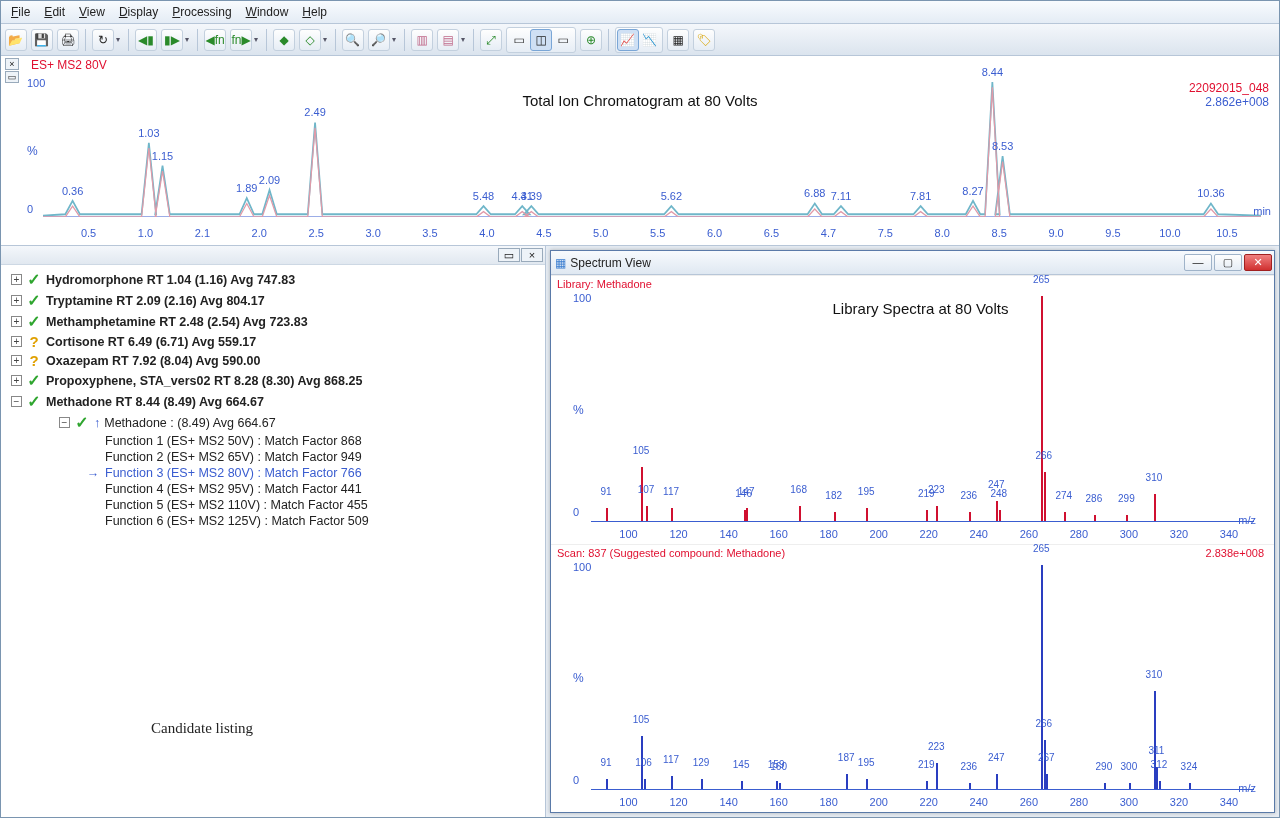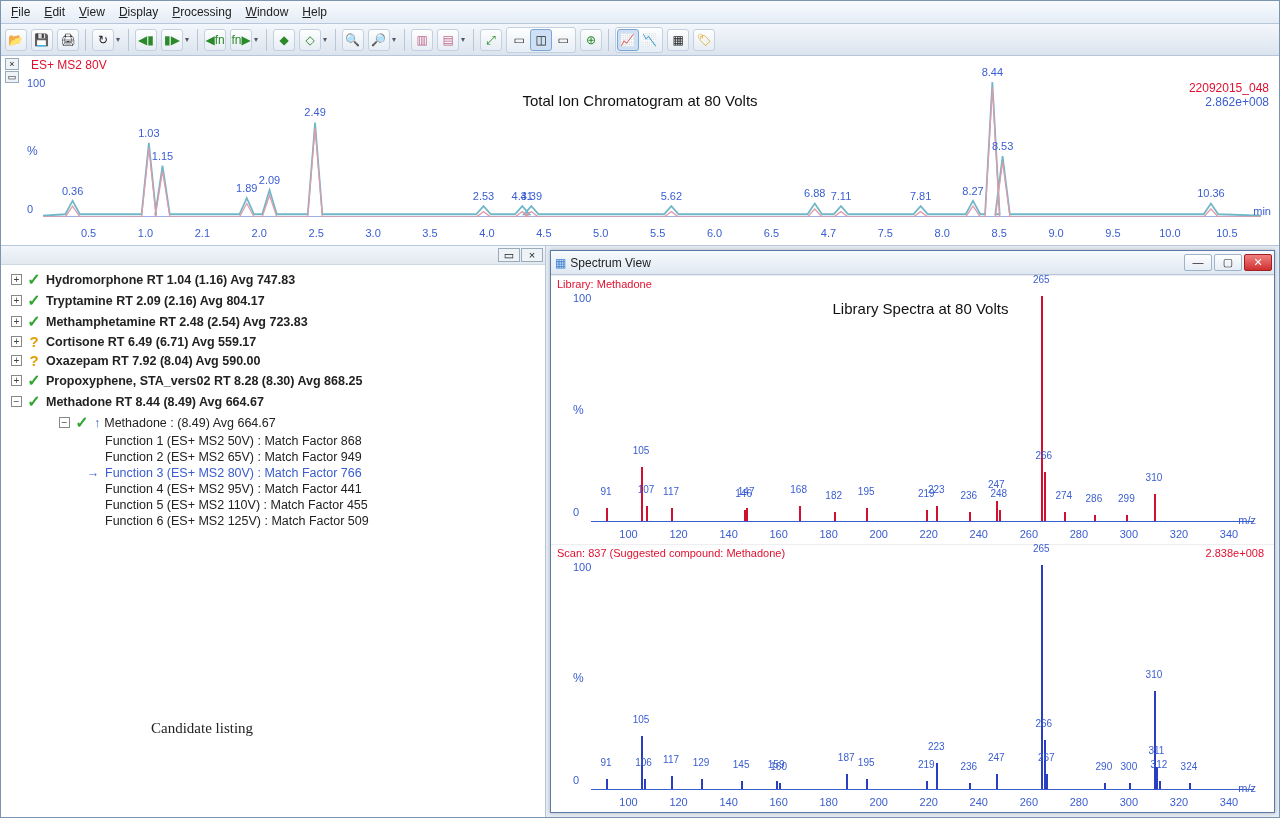--- a/index.html
+++ b/index.html
@@ -166,21 +166,21 @@
         <line x1="0" y1="100" x2="1000" y2="100" stroke="#3a5dd0" stroke-width="0.8"></line>
         <polyline id="chrom-line" fill="none" stroke="#6fb6c9" stroke-width="1.4" points="0,99 18.299065420560748,98 24.299065420560748,88 30.299065420560748,98 80.91588785046729,98 86.91588785046729,45 92.91588785046729,98 92.1308411214953,98 98.1308411214953,62 104.1308411214953,98 161.2897196261682,98 167.2897196261682,86 173.2897196261682,98 179.9813084112149,98 185.9813084112149,80 191.9813084112149,98 217.3644859813084,98 223.3644859813084,30 229.3644859813084,98 355.6822429906542,98 361.6822429906542,92 367.6822429906542,98 387.45794392523356,98 393.45794392523356,92 399.45794392523356,98 394.93457943925233,98 400.93457943925233,92 406.93457943925233,98 509.8878504672897,98 515.8878504672897,92 521.8878504672897,98 627.644859813084,98 633.644859813084,90 639.644859813084,98 649.1401869158879,98 655.1401869158879,92 661.1401869158879,98 714.5607476635514,98 720.5607476635514,92 726.5607476635514,98 757.5514018691588,98 763.5514018691588,88 769.5514018691588,98 773.4392523364485,98 779.4392523364485,0 785.4392523364485,98 781.8504672897195,98 787.8504672897195,55 793.8504672897195,98 952.8785046728971,98 958.8785046728971,90 964.8785046728971,98 1000,99"></polyline>
         <polyline id="chrom-line2" fill="none" stroke="#e09aa8" stroke-width="1" points="0,100 18.299065420560748,100 24.299065420560748,92 30.299065420560748,100 80.91588785046729,100 86.91588785046729,49 92.91588785046729,100 92.1308411214953,100 98.1308411214953,66 104.1308411214953,100 161.2897196261682,100 167.2897196261682,90 173.2897196261682,100 179.9813084112149,100 185.9813084112149,84 191.9813084112149,100 217.3644859813084,100 223.3644859813084,34 229.3644859813084,100 355.6822429906542,100 361.6822429906542,96 367.6822429906542,100 387.45794392523356,100 393.45794392523356,96 399.45794392523356,100 394.93457943925233,100 400.93457943925233,96 406.93457943925233,100 509.8878504672897,100 515.8878504672897,96 521.8878504672897,100 627.644859813084,100 633.644859813084,94 639.644859813084,100 649.1401869158879,100 655.1401869158879,96 661.1401869158879,100 714.5607476635514,100 720.5607476635514,96 726.5607476635514,100 757.5514018691588,100 763.5514018691588,92 769.5514018691588,100 773.4392523364485,100 779.4392523364485,4 785.4392523364485,100 781.8504672897195,100 787.8504672897195,59 793.8504672897195,100 952.8785046728971,100 958.8785046728971,94 964.8785046728971,100 1000,100"></polyline>
       </svg>
     <div class="peak-lbl" style="left: 2.42991%; bottom: 15%;">0.36</div>
         <div class="peak-lbl" style="left: 8.69159%; bottom: 58%;">1.03</div>
         <div class="peak-lbl" style="left: 9.81308%; bottom: 41%;">1.15</div>
         <div class="peak-lbl" style="left: 16.729%; bottom: 17%;">1.89</div>
         <div class="peak-lbl" style="left: 18.5981%; bottom: 23%;">2.09</div>
         <div class="peak-lbl" style="left: 22.3364%; bottom: 73%;">2.49</div>
-        <div class="peak-lbl" style="left: 36.1682%; bottom: 11%;">2.53</div>
+        <div class="peak-lbl" style="left: 36.1682%; bottom: 11%;">5.48</div>
         <div class="peak-lbl" style="left: 39.3458%; bottom: 11%;">4.31</div>
         <div class="peak-lbl" style="left: 40.0935%; bottom: 11%;">4.39</div>
         <div class="peak-lbl" style="left: 51.5888%; bottom: 11%;">5.62</div>
         <div class="peak-lbl" style="left: 63.3645%; bottom: 13%;">6.88</div>
         <div class="peak-lbl" style="left: 65.514%; bottom: 11%;">7.11</div>
         <div class="peak-lbl" style="left: 72.0561%; bottom: 11%;">7.81</div>
         <div class="peak-lbl" style="left: 76.3551%; bottom: 15%;">8.27</div>
         <div class="peak-lbl" style="left: 77.9439%; bottom: 103%;">8.44</div>
         <div class="peak-lbl" style="left: 78.785%; bottom: 48%;">8.53</div>
         <div class="peak-lbl" style="left: 95.8879%; bottom: 13%;">10.36</div>

